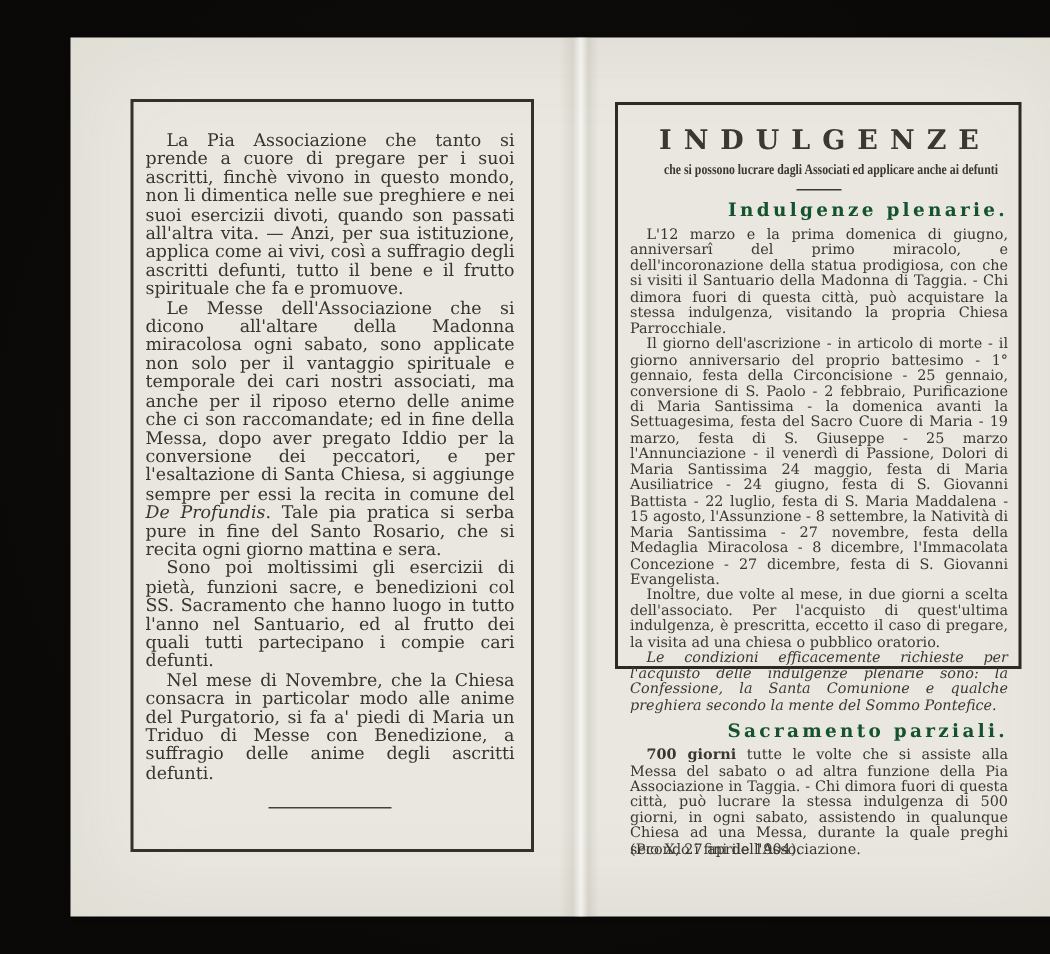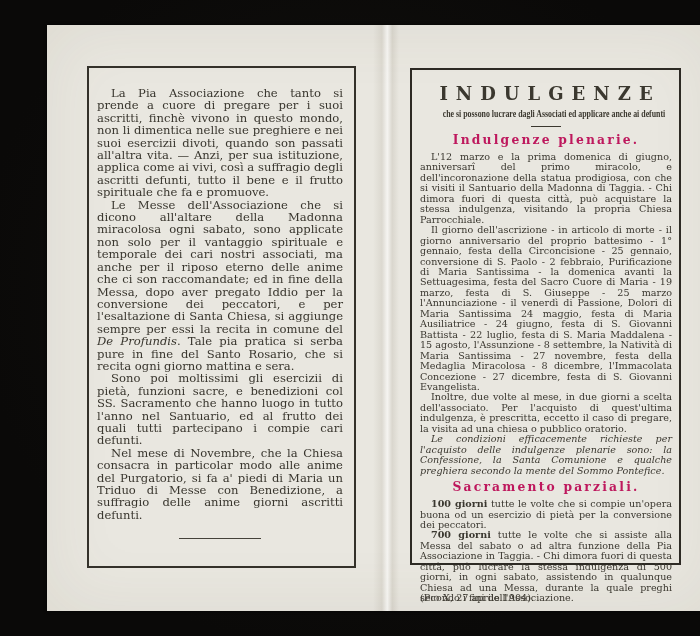--- a/index.html
+++ b/index.html
@@ -28,21 +28,21 @@
   .pagebox {
     position: absolute; box-sizing: border-box;
     border: 2px solid #34312a;
     color: #39362e;
   }
   .lp-box {
     left: 40px; top: 41px; width: 269px; height: 502px;
     padding: 19px 11px 0 8px;
   }
   .rp-box {
-    left: 363px; top: 43px; width: 271px; height: 497px;
+    left: 363px; top: 43px; width: 271px; height: 378px;
     border-color: #2d2a24;
     padding: 13px 7px 0 8px;
   }
   .lp {
     margin: 0; font-size: 11.6px; line-height: 12.4px;
     text-align: justify; text-indent: 14px; color: #38352d;
   }
   .endrule {
     width: 82px; border-top: 1.2px solid #45423a; margin: 17px auto 0;
   }
@@ -54,22 +54,22 @@
   .r-subtitle {
     margin-top: 4px; text-align: center; white-space: nowrap;
     font-family: "Liberation Serif", serif;
     font-size: 9.6px; font-weight: 700; color: #3b382f;
     transform: scaleX(0.82); transform-origin: 50% 50%;
   }
   .r-divider {
     width: 30px; border-top: 1.4px solid #3b382f; margin: 7px auto 5px;
   }
   .r-heading {
-    margin: 3px 0 5px; text-align: center;
-    font-size: 12.3px; font-weight: 700; letter-spacing: 2.2px; color: #be185d;
+    margin: 3px 0 5px; text-align: right;
+    font-size: 12.3px; font-weight: 700; letter-spacing: 2.2px; color: #14532d;
   }
   .rp {
     margin: 0; font-size: 9.6px; line-height: 10.45px;
     text-align: justify; text-indent: 11px; color: #3a372f;
   }
   .rp b { font-weight: 700; }
   .ital { font-style: italic; }
   .attrib-row {
     margin-top: -10.45px; padding-right: 3px;
     font-size: 9.6px; line-height: 10.45px; color: #3a372f;
@@ -80,32 +80,31 @@
 <body>
 
 <div class="scene">
   <div class="paper">
     <div class="fold"></div>
 
     <section class="pagebox lp-box">
       <p class="lp">La Pia Associazione che tanto si prende a cuore di pregare per i suoi ascritti, finchè vivono in questo mondo, non li dimentica nelle sue preghiere e nei suoi esercizii divoti, quando son passati all'altra vita. — Anzi, per sua istituzione, applica come ai vivi, così a suffragio degli ascritti defunti, tutto il bene e il frutto spirituale che fa e promuove.</p>
       <p class="lp"><span>Le Messe dell'Associazione che si dicono all'altare della Madonna miracolosa ogni sabato, sono applicate non solo per il vantaggio spirituale e temporale dei cari nostri associati, ma anche per il riposo eterno delle anime che ci son raccomandate; ed in fine della Messa, dopo aver pregato Iddio per la conversione dei peccatori, e per l'esaltazione di Santa Chiesa, si aggiunge sempre per essi la recita in comune del </span><i>De Profundis</i><span>. Tale pia pratica si serba pure in fine del Santo Rosario, che si recita ogni giorno mattina e sera.</span></p>
       <p class="lp">Sono poi moltissimi gli esercizii di pietà, funzioni sacre, e benedizioni col SS. Sacramento che hanno luogo in tutto l'anno nel Santuario, ed al frutto dei quali tutti partecipano i compie cari defunti.</p>
-      <p class="lp">Nel mese di Novembre, che la Chiesa consacra in particolar modo alle anime del Purgatorio, si fa a' piedi di Maria un Triduo di Messe con Benedizione, a suffragio delle anime giorni ascritti defunti.</p>
+      <p class="lp">Nel mese di Novembre, che la Chiesa consacra in particolar modo alle anime del Purgatorio, si fa a' piedi di Maria un Triduo di Messe con Benedizione, a suffragio delle anime degli ascritti defunti.</p>
       <div class="endrule"></div>
     </section>
 
     <section class="pagebox rp-box">
       <h1 class="r-title">INDULGENZE</h1>
       <div class="r-subtitle">che si possono lucrare dagli Associati ed applicare anche ai defunti</div>
       <div class="r-divider"></div>
       <h2 class="r-heading">Indulgenze plenarie.</h2>
       <p class="rp">L'12 marzo e la prima domenica di giugno, anniversarî del primo miracolo, e dell'incoronazione della statua prodigiosa, con che si visiti il Santuario della Madonna di Taggia. - Chi dimora fuori di questa città, può acquistare la stessa indulgenza, visitando la propria Chiesa Parrocchiale.</p>
       <p class="rp">Il giorno dell'ascrizione - in articolo di morte - il giorno anniversario del proprio battesimo - 1° gennaio, festa della Circoncisione - 25 gennaio, conversione di S. Paolo - 2 febbraio, Purificazione di Maria Santissima - la domenica avanti la Settuagesima, festa del Sacro Cuore di Maria - 19 marzo, festa di S. Giuseppe - 25 marzo l'Annunciazione - il venerdì di Passione, Dolori di Maria Santissima 24 maggio, festa di Maria Ausiliatrice - 24 giugno, festa di S. Giovanni Battista - 22 luglio, festa di S. Maria Maddalena - 15 agosto, l'Assunzione - 8 settembre, la Natività di Maria Santissima - 27 novembre, festa della Medaglia Miracolosa - 8 dicembre, l'Immacolata Concezione - 27 dicembre, festa di S. Giovanni Evangelista.</p>
       <p class="rp">Inoltre, due volte al mese, in due giorni a scelta dell'associato. Per l'acquisto di quest'ultima indulgenza, è prescritta, eccetto il caso di pregare, la visita ad una chiesa o pubblico oratorio.</p>
       <p class="rp ital">Le condizioni efficacemente richieste per l'acquisto delle indulgenze plenarie sono: la Confessione, la Santa Comunione e qualche preghiera secondo la mente del Sommo Pontefice.</p>
       <h2 class="r-heading">Sacramento parziali.</h2>
-      <p class="rp"><b>100 giorni</b><span> tutte le volte che si compie un'opera buona od un esercizio di pietà per la conversione dei peccatori.</span></p>
       <p class="rp"><b>700 giorni</b><span> tutte le volte che si assiste alla Messa del sabato o ad altra funzione della Pia Associazione in Taggia. - Chi dimora fuori di questa città, può lucrare la stessa indulgenza di 500 giorni, in ogni sabato, assistendo in qualunque Chiesa ad una Messa, durante la quale preghi secondo i fini dell'Associazione.</span></p>
       <div class="attrib-row"><span>(</span><span class="sc">Pio X</span><span>, 27 aprile 1904).</span></div>
     </section>
   </div>
 </div>
 
 </body></html>

